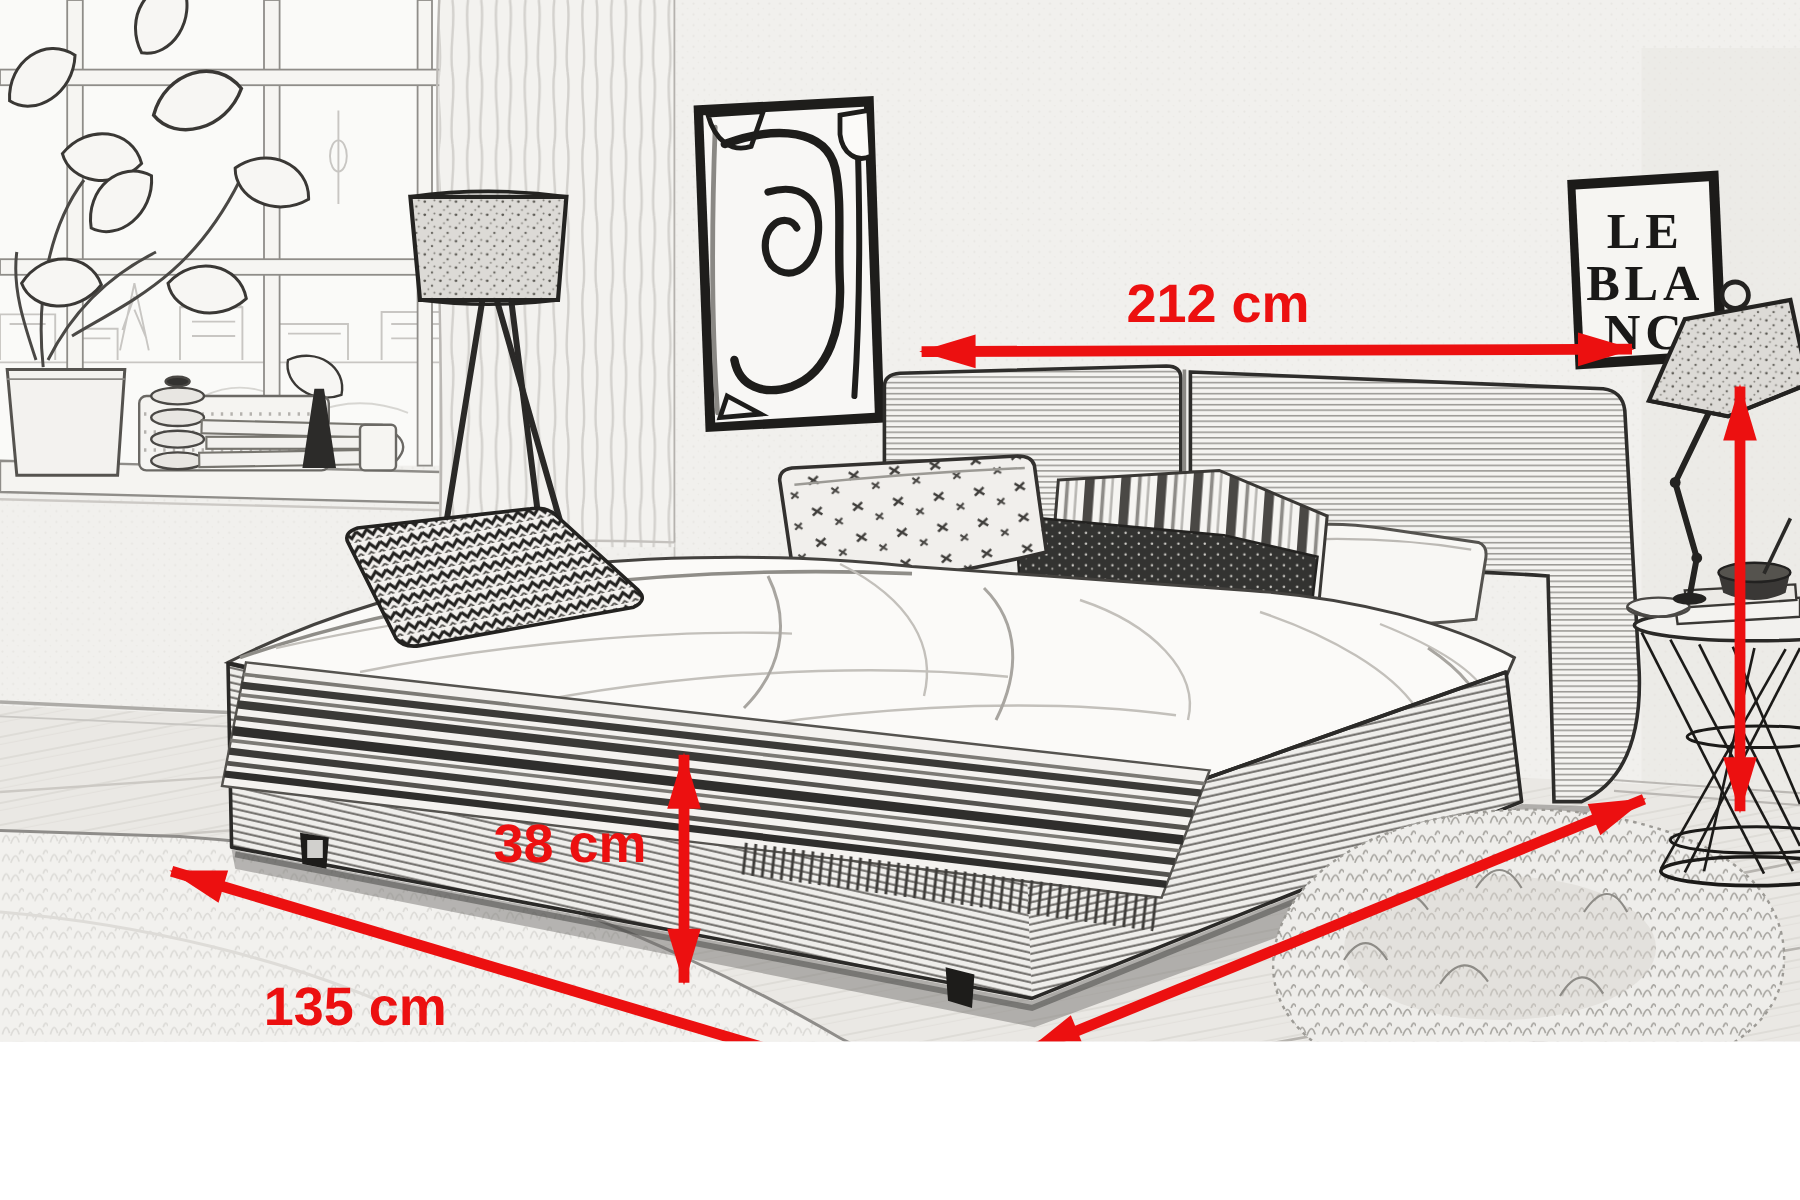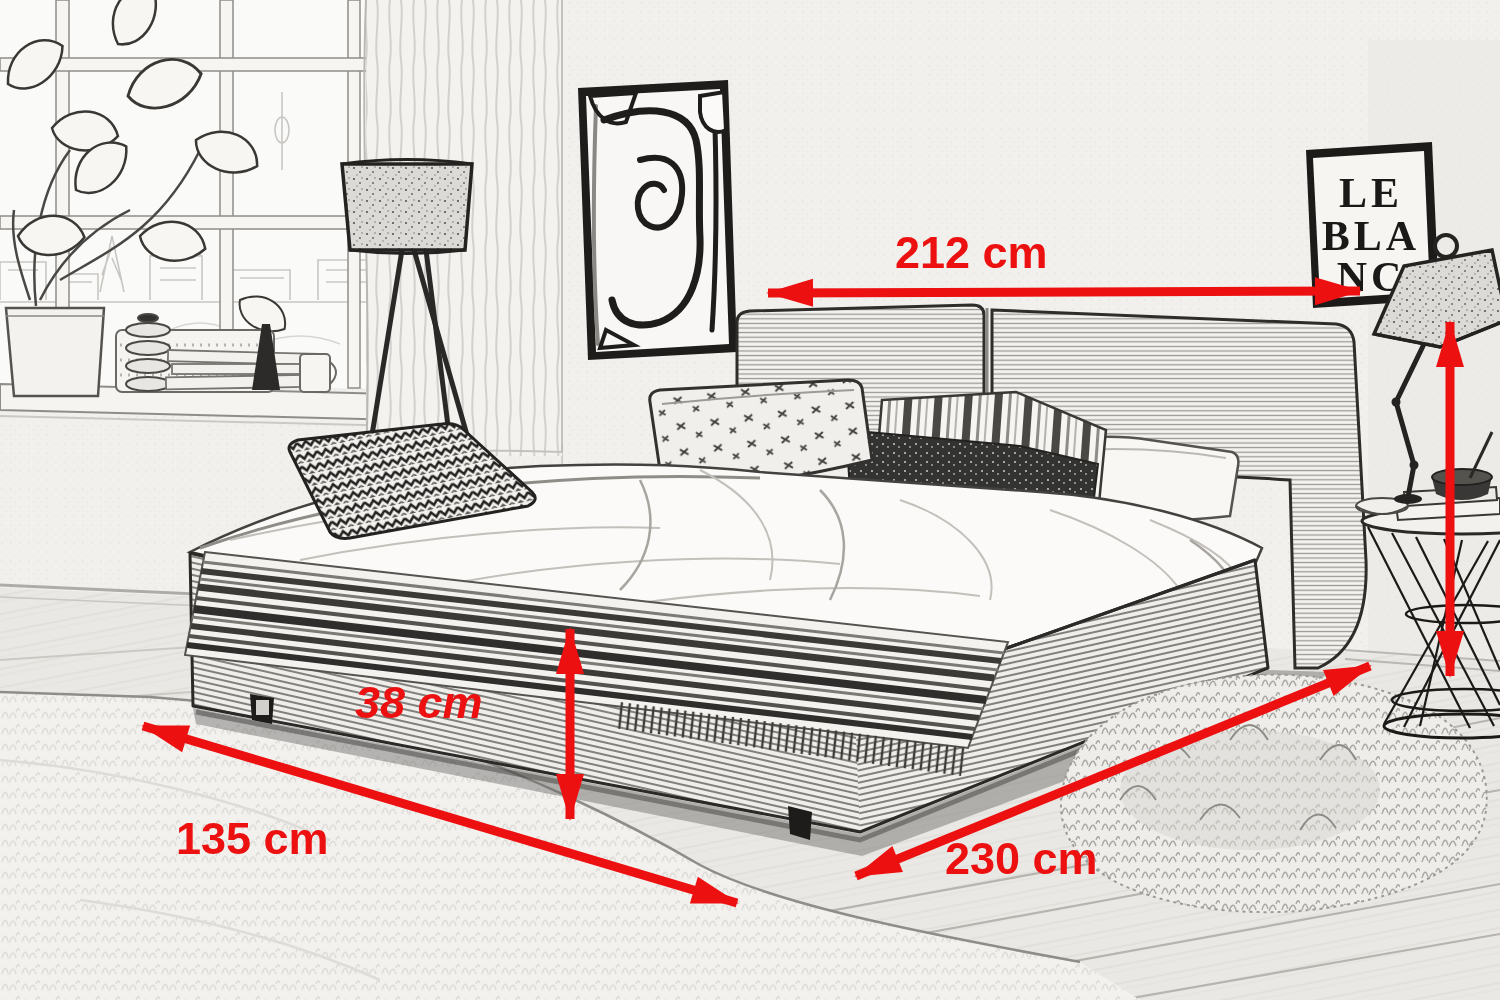--- a/index.html
+++ b/index.html
@@ -1,24 +1,24 @@
 <!DOCTYPE html>
 <html><head>
 <meta charset="utf-8">
 <style>
   html,body{margin:0;padding:0;background:#ffffff;}
-  .stage{position:relative;width:1500px;height:1000px;overflow:hidden;background:#e5e5e5;
+  .stage{position:relative;width:1500px;height:868px;overflow:hidden;background:#e5e5e5;
          font-family:"Liberation Sans","DejaVu Sans",sans-serif;}
   .stage svg{position:absolute;left:0;top:0;}
-  .dim-label{position:absolute;width:240px;
+  .dim-label{position:absolute;width:240px;text-align:center;
              font:700 45px/48px "Liberation Sans","DejaVu Sans",sans-serif;
              color:#ec1010;letter-spacing:0px;pointer-events:none;white-space:nowrap;}
   #label-212{left:895px;top:229px;}
   #label-100{left:1237px;top:371px;}
-  #label-38{left:355px;top:679px;font-style:italic;}
+  #label-38{left:355px;top:679px;}
   #label-201{left:176px;top:815px;}
   #label-230{left:945px;top:835px;}
 </style>
 </head>
 <body>
 
 <div class="stage">
 <svg width="1500" height="1000" viewBox="0 0 1500 1000">
   <defs>
     <pattern id="paper" width="9" height="9" patternUnits="userSpaceOnUse">
@@ -349,14 +349,13 @@
     <line x1="1450" y1="322" x2="1450" y2="676" marker-start="url(#ah)" marker-end="url(#ah)"></line>
     <line x1="570" y1="629" x2="570" y2="819" marker-start="url(#ah)" marker-end="url(#ah)"></line>
     <line x1="143" y1="726" x2="737" y2="903" marker-start="url(#ah)" marker-end="url(#ah)"></line>
     <line x1="856" y1="876" x2="1370" y2="666" marker-start="url(#ah)" marker-end="url(#ah)"></line>
   </g>
 </svg>
 
 <div class="dim-label" id="label-212">212 cm</div>
 <div class="dim-label" id="label-38">38 cm</div>
 <div class="dim-label" id="label-201">135 cm</div>
-<div class="dim-label" id="label-230">230 cm</div>
 </div>
 
 </body></html>

